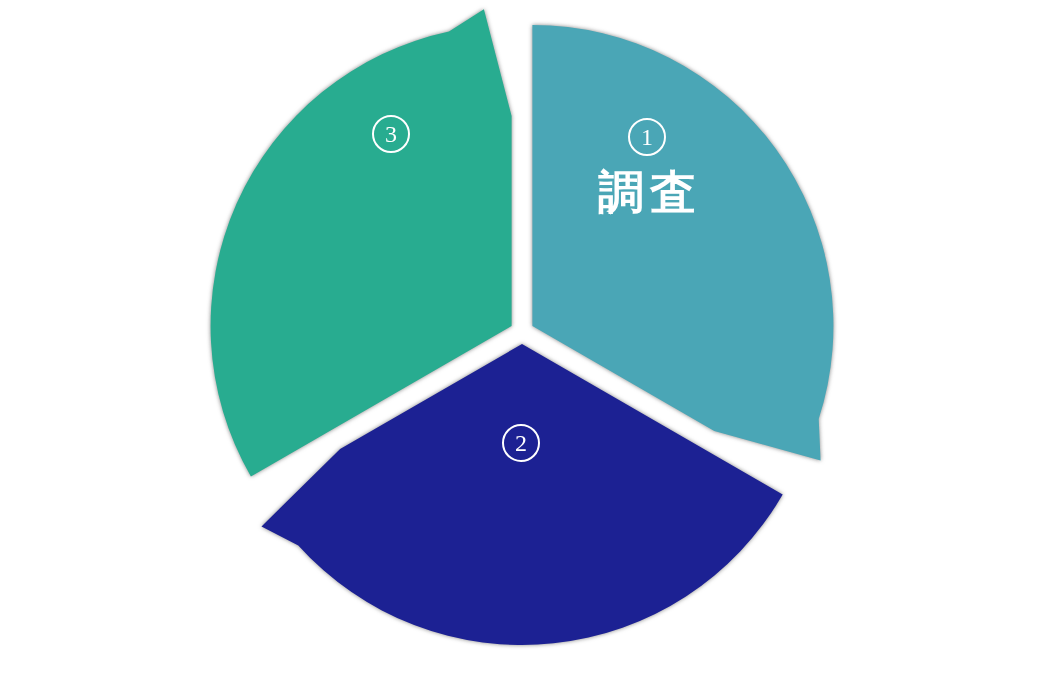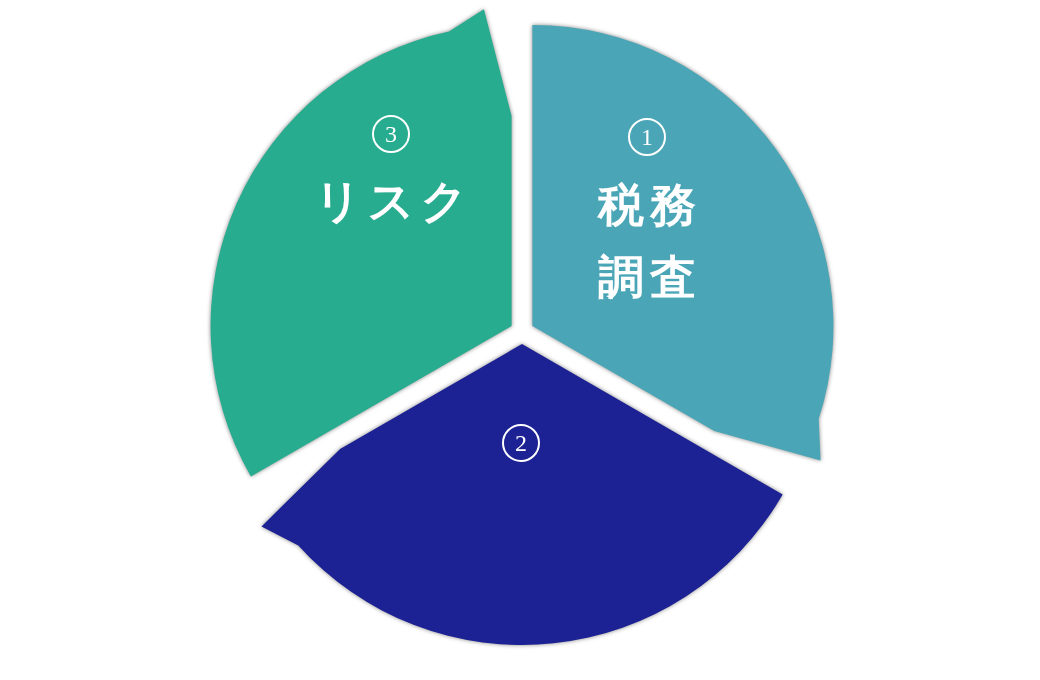--- a/index.html
+++ b/index.html
@@ -72,30 +72,28 @@
 
     <path d="M 522 344 L 782.7 494.5 A 301 301 0 0 1 298.3 545.4 L 261.5 526.4 L 340.1 449 Z" fill="#1C2193"></path>
 
     <path d="M 511.6 326 L 250.9 476.5 A 301 301 0 0 1 449.0 31.6 L 483.9 9.2 L 511.6 116 Z" fill="#28AC90"></path>
   </svg>
 
   <div class="seg-label label-tax">
     <span class="num-badge">
       <span>1</span>
     </span>
-    <div class="seg-line first-line">税務</div>
     <div class="seg-line">調査</div>
   </div>
 
   <div class="seg-label label-prevent">
     <span class="num-badge">
       <span>2</span>
     </span>
   </div>
 
   <div class="seg-label label-risk">
     <span class="num-badge">
       <span>3</span>
     </span>
-    <div class="seg-line first-line">リスク</div>
   </div>
 
 </div>
 
 </body></html>

